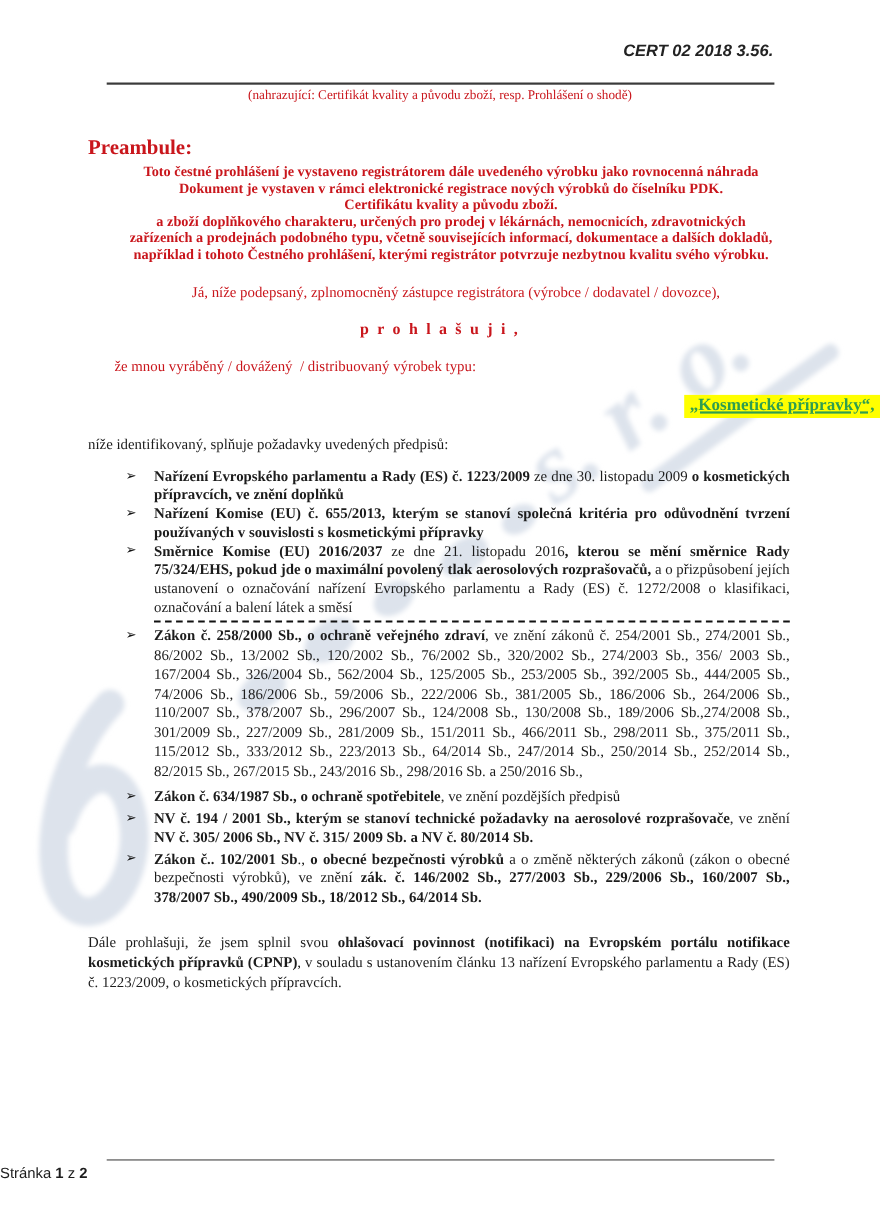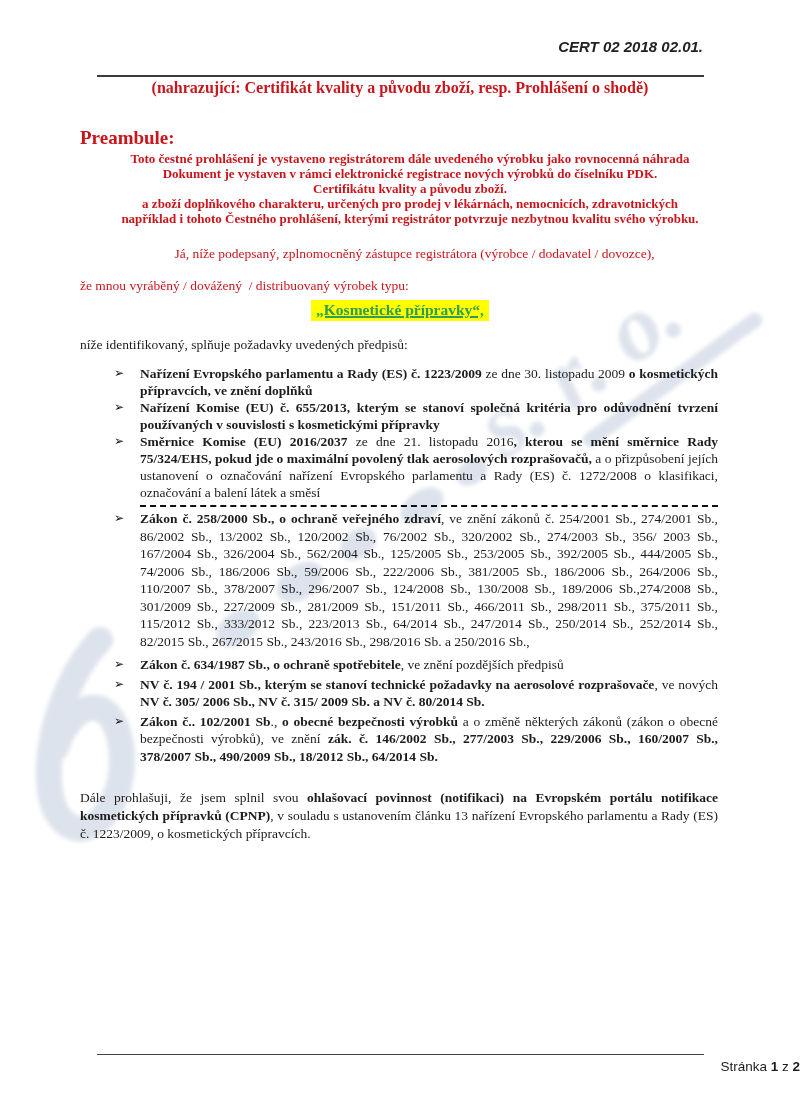--- a/index.html
+++ b/index.html
@@ -24,45 +24,45 @@
   .rule-top{
     margin:20px 96px 0 97px;
     border-top:2.5px solid #3a3a3a;height:0;
   }
   .title{
     margin-top:10px;text-align:center;
     font-size:25px;font-weight:bold;color:#c9161c;
   }
   .subtitle{
     margin-top:2px;text-align:center;
-    font-size:16px;font-weight:bold;color:#c9161c;
+    font-size:12px;font-weight:normal;color:#c9161c;
   }
   .preamble-h{
     margin:30px 0 2px 80px;
     font-size:19px;font-weight:bold;color:#c9161c;
   }
   .preamble-lines{margin:2px 60px 0 80px;}
   .preamble-lines div{
     font-size:13px;font-weight:bold;color:#c9161c;
     line-height:15px;white-space:nowrap;text-align:center;
   }
   .intro{
     margin-top:20px;text-align:center;
     font-size:13.5px;color:#c9161c;padding-left:29px;
   }
   .verb{
     margin-top:18px;text-align:center;
     font-size:14.5px;font-weight:bold;color:#c9161c;
     letter-spacing:2px;white-space:pre-wrap;
   }
   .product-line{
-    margin:16px 0 0 80px;
+    margin:16px 0 0 104px;
     font-size:13.5px;color:#c9161c;white-space:pre-wrap;
   }
-  .product-type-wrap{margin-top:6px;text-align:center;}
+  .product-type-wrap{margin-top:18px;text-align:right;}
   .product-type{
     display:inline-block;
     background:#ffff00;
     color:#2f9e4f;
     font-size:15.5px;font-weight:bold;
     text-decoration:underline;
     text-decoration-thickness:2px;
     padding:1px 5px 2px 5px;
   }
   .compliance{
@@ -91,22 +91,22 @@
   .closing{
     margin:24px 82px 0 80px;
     font-size:13.5px;line-height:18px;
     text-align:justify;
   }
   .footer-rule{
     position:absolute;top:1016px;left:97px;right:96px;
     border-top:1.5px solid #444;height:0;
   }
   .footer-text{
-    position:absolute;top:1021px;left:16px;right:0;
-    text-align:right;
+    position:absolute;top:1021px;left:0;right:0;
+    text-align:left;
     font-family:"Liberation Sans", sans-serif;
     font-size:13.5px;color:#1c1c1c;
   }
 </style>
 </head>
 <body>
 
 <div class="page">
 
   <svg class="wm" width="800" height="1100" viewBox="0 0 800 1100" aria-hidden="true">
@@ -122,36 +122,38 @@
       <ellipse cx="358" cy="544" rx="20" ry="14" transform="rotate(-35 358 544)"></ellipse>
       <ellipse cx="422" cy="506" rx="24" ry="15" transform="rotate(-35 422 506)"></ellipse>
       <ellipse cx="472" cy="472" rx="17" ry="12" transform="rotate(-35 472 472)"></ellipse>
       <text x="505" y="460" transform="rotate(-36 505 460)" font-family="Liberation Serif, serif" font-style="italic" font-weight="bold" font-size="92" fill="#dde3ec">s. r. o.</text>
       <rect x="580" y="438" width="218" height="15" rx="7" transform="rotate(-36 580 438)"></rect>
     </g>
   </svg>
 
   <div class="content">
 
-    <div class="doc-code">CERT 02 2018 02.01.</div>
+    <div class="doc-code">CERT 02 2018 3.56.</div>
 
     <div class="rule-top"></div>
 
     <div class="subtitle">(nahrazující: Certifikát kvality a původu zboží, resp. Prohlášení o shodě)</div>
 
     <div class="preamble-h">Preambule:</div>
     <div class="preamble-lines">
       <div>Toto čestné prohlášení je vystaveno registrátorem dále uvedeného výrobku jako rovnocenná náhrada</div>
       <div>Dokument je vystaven v rámci elektronické registrace nových výrobků do číselníku PDK.</div>
       <div>Certifikátu kvality a původu zboží.</div>
       <div>a zboží doplňkového charakteru, určených pro prodej v lékárnách, nemocnicích, zdravotnických</div>
+      <div>zařízeních a prodejnách podobného typu, včetně souvisejících informací, dokumentace a dalších dokladů,</div>
       <div>například i tohoto Čestného prohlášení, kterými registrátor potvrzuje nezbytnou kvalitu svého výrobku.</div>
     </div>
 
     <div class="intro">Já, níže podepsaný, zplnomocněný zástupce registrátora (výrobce / dodavatel / dovozce),</div>
+    <div class="verb">p r o h l a š u j i ,</div>
     <div class="product-line">že mnou vyráběný / dovážený  / distribuovaný výrobek typu:</div>
     <div class="product-type-wrap">
       <span class="product-type">„Kosmetické přípravky“,</span>
     </div>
     <div class="compliance">níže identifikovaný, splňuje požadavky uvedených předpisů:</div>
 
     <div class="list">
       <div class="list-item">
         <span class="arrow">➢</span>
         <span><span class="seg-b">Nařízení Evropského parlamentu a Rady (ES) č. 1223/2009</span><span> ze dne 30. listopadu 2009 </span><span class="seg-b">o kosmetických přípravcích, ve znění doplňků</span></span>
@@ -171,21 +173,21 @@
         <div class="list-item">
           <span class="arrow">➢</span>
           <span><span class="seg-b">Zákon č. 258/2000 Sb., o ochraně veřejného zdraví</span><span>, ve znění zákonů č. 254/2001 Sb., 274/2001 Sb., 86/2002 Sb., 13/2002 Sb., 120/2002 Sb., 76/2002 Sb., 320/2002 Sb., 274/2003 Sb.,  356/ 2003 Sb., 167/2004 Sb., 326/2004 Sb.,  562/2004 Sb., 125/2005 Sb., 253/2005 Sb., 392/2005 Sb.,  444/2005 Sb., 74/2006 Sb., 186/2006 Sb., 59/2006 Sb., 222/2006 Sb., 381/2005 Sb., 186/2006 Sb., 264/2006 Sb., 110/2007 Sb., 378/2007 Sb.,  296/2007 Sb., 124/2008 Sb., 130/2008 Sb., 189/2006 Sb.,274/2008 Sb., 301/2009 Sb., 227/2009 Sb., 281/2009 Sb., 151/2011 Sb., 466/2011 Sb., 298/2011 Sb., 375/2011 Sb., 115/2012 Sb., 333/2012 Sb., 223/2013 Sb., 64/2014 Sb., 247/2014 Sb., 250/2014 Sb., 252/2014 Sb., 82/2015 Sb., 267/2015 Sb., 243/2016 Sb., 298/2016 Sb. a 250/2016 Sb.,</span></span>
         </div>
         <div class="list-item gap-sm">
           <span class="arrow">➢</span>
           <span><span class="seg-b">Zákon č. 634/1987 Sb., o ochraně spotřebitele</span><span>, ve znění pozdějších předpisů</span></span>
         </div>
         <div class="list-item gap-xs">
           <span class="arrow">➢</span>
-          <span><span class="seg-b">NV č. 194 / 2001 Sb., kterým se stanoví technické požadavky na aerosolové rozprašovače</span><span>, ve nových </span><span class="seg-b">NV č. 305/ 2006 Sb., NV č. 315/ 2009 Sb. a NV č. 80/2014 Sb.</span></span>
+          <span><span class="seg-b">NV č. 194 / 2001 Sb., kterým se stanoví technické požadavky na aerosolové rozprašovače</span><span>, ve znění </span><span class="seg-b">NV č. 305/ 2006 Sb., NV č. 315/ 2009 Sb. a NV č. 80/2014 Sb.</span></span>
         </div>
         <div class="list-item gap-xs">
           <span class="arrow">➢</span>
           <span><span class="seg-b">Zákon č.. 102/2001 Sb</span><span>., </span><span class="seg-b">o obecné bezpečnosti výrobků</span><span> a o změně některých zákonů (zákon o obecné bezpečnosti výrobků), ve znění </span><span class="seg-b">zák. č. 146/2002 Sb., 277/2003 Sb., 229/2006 Sb., 160/2007 Sb., 378/2007 Sb., 490/2009 Sb., 18/2012 Sb., 64/2014 Sb.</span></span>
         </div>
       </div>
     </div>
 
     <div class="closing"><span>Dále prohlašuji, že jsem splnil svou </span><span class="seg-b">ohlašovací povinnost (notifikaci) na Evropském portálu notifikace kosmetických přípravků (CPNP)</span><span>, v souladu s ustanovením článku 13 nařízení Evropského parlamentu a Rady (ES) č. 1223/2009, o kosmetických přípravcích.</span></div>
 

